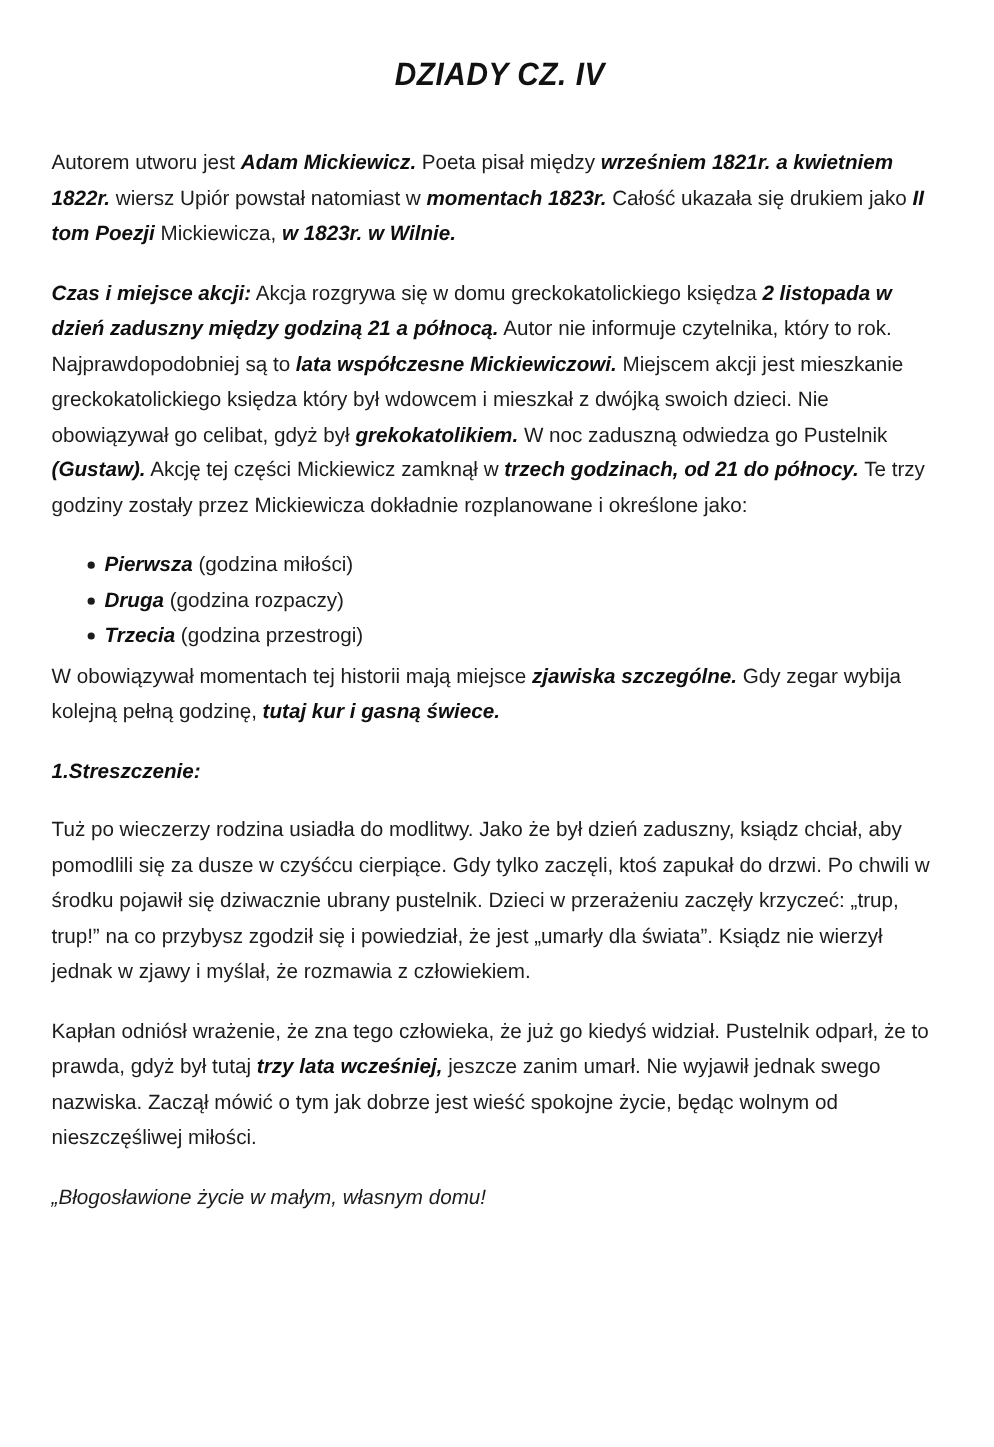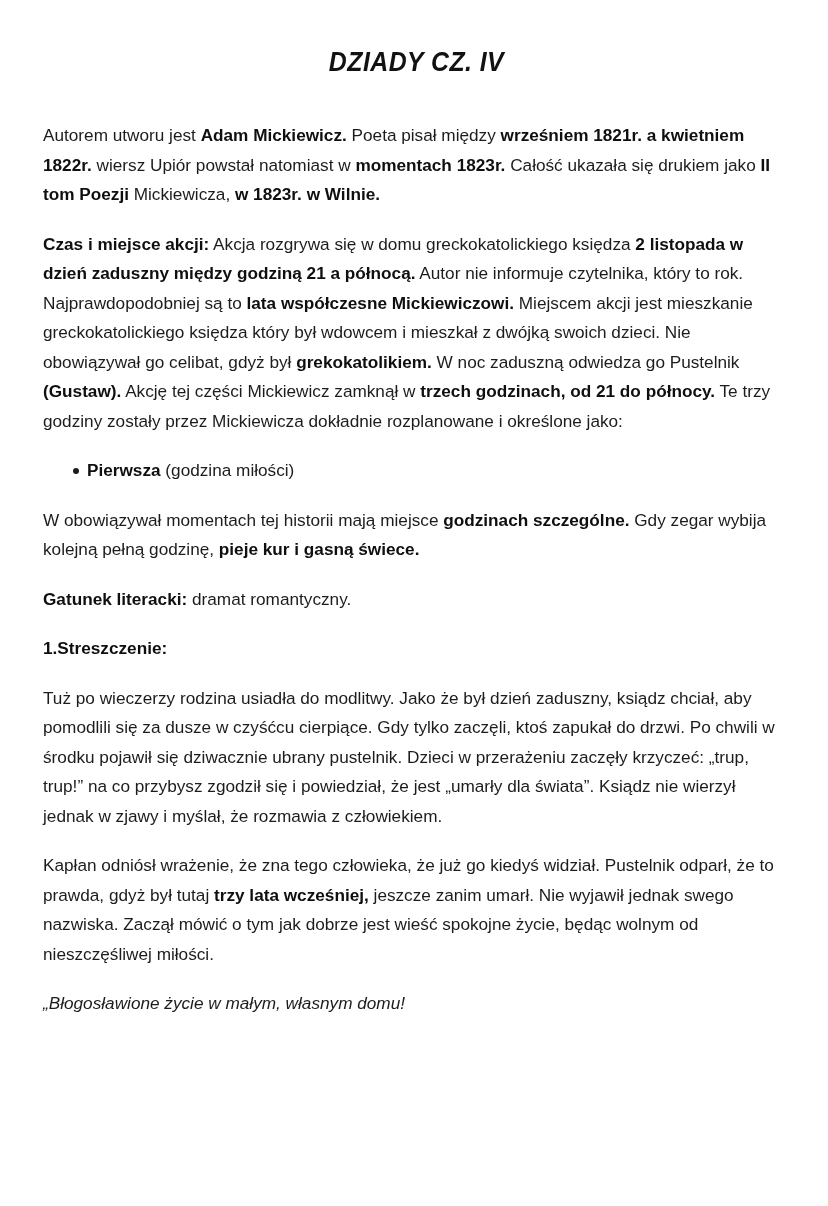--- a/index.html
+++ b/index.html
@@ -41,23 +41,24 @@
   p.para {
     margin: 0 0 20px 0;
     font-size: 17.2px;
     line-height: 29.5px;
     color: #1c1c1c;
     text-align: left;
   }
   b, strong {
     font-weight: 700;
     color: #0f0f0f;
+    font-style: italic;
   }
   ul.bullets {
-    margin: 0 0 20px 0;
+    margin: 0 0 4px 0;
     padding: 0 0 0 30px;
     list-style: none;
   }
   ul.bullets li {
     position: relative;
     font-size: 17.2px;
     line-height: 29.5px;
     color: #1c1c1c;
     padding-left: 14px;
   }
@@ -88,26 +89,27 @@
   <h1 class="doc-title">DZIADY CZ. IV</h1>
 
   <div class="body-block">
 
     <p class="para"><span>Autorem utworu jest </span><b>Adam Mickiewicz.</b><span> Poeta pisał między </span><b>wrześniem 1821r. a kwietniem 1822r.</b><span> wiersz Upiór powstał natomiast w </span><b>momentach 1823r.</b><span> Całość ukazała się drukiem jako </span><b>II tom Poezji</b><span> Mickiewicza, </span><b>w 1823r. w Wilnie.</b></p>
 
     <p class="para"><b>Czas i miejsce akcji:</b><span> Akcja rozgrywa się w domu greckokatolickiego księdza </span><b>2 listopada w dzień zaduszny między godziną 21 a północą.</b><span> Autor nie informuje czytelnika, który to rok. Najprawdopodobniej są to </span><b>lata współczesne Mickiewiczowi.</b><span> Miejscem akcji jest mieszkanie greckokatolickiego księdza który był wdowcem i mieszkał z dwójką swoich dzieci. Nie obowiązywał go celibat, gdyż był </span><b>grekokatolikiem.</b><span> W noc zaduszną odwiedza go Pustelnik </span><b>(Gustaw).</b><span> Akcję tej części Mickiewicz zamknął w </span><b>trzech godzinach, od 21 do północy.</b><span> Te trzy godziny zostały przez Mickiewicza dokładnie rozplanowane i określone jako:</span></p>
 
     <ul class="bullets">
       <li><b>Pierwsza</b><span> (godzina miłości)</span></li>
+      <li><b>Druga</b><span> (godzina rozpaczy)</span></li>
+      <li><b>Trzecia</b><span> (godzina przestrogi)</span></li>
     </ul>
 
-    <p class="para"><span>W obowiązywał momentach tej historii mają miejsce </span><b>godzinach szczególne.</b><span> Gdy zegar wybija kolejną pełną godzinę, </span><b>pieje kur i gasną świece.</b></p>
+    <p class="para"><span>W obowiązywał momentach tej historii mają miejsce </span><b>zjawiska szczególne.</b><span> Gdy zegar wybija kolejną pełną godzinę, </span><b>tutaj kur i gasną świece.</b></p>
 
 
-    <p class="para"><b>Gatunek literacki:</b><span> dramat romantyczny.</span></p>
 
     <p class="para"><b>1.Streszczenie:</b></p>
 
 
     <p class="para">Tuż po wieczerzy rodzina usiadła do modlitwy. Jako że był dzień zaduszny, ksiądz chciał, aby pomodlili się za dusze w czyśćcu cierpiące. Gdy tylko zaczęli, ktoś zapukał do drzwi. Po chwili w środku pojawił się dziwacznie ubrany pustelnik. Dzieci w przerażeniu zaczęły krzyczeć: „trup, trup!” na co przybysz zgodził się i powiedział, że jest „umarły dla świata”. Ksiądz nie wierzył jednak w zjawy i myślał, że rozmawia z człowiekiem.</p>
 
     <p class="para"><span>Kapłan odniósł wrażenie, że zna tego człowieka, że już go kiedyś widział. Pustelnik odparł, że to prawda, gdyż był tutaj </span><b>trzy lata wcześniej,</b><span> jeszcze zanim umarł. Nie wyjawił jednak swego nazwiska. Zaczął mówić o tym jak dobrze jest wieść spokojne życie, będąc wolnym od nieszczęśliwej miłości.</span></p>
 
     <div class="verse">
       <span class="vline">„Błogosławione życie w małym, własnym domu!</span>

